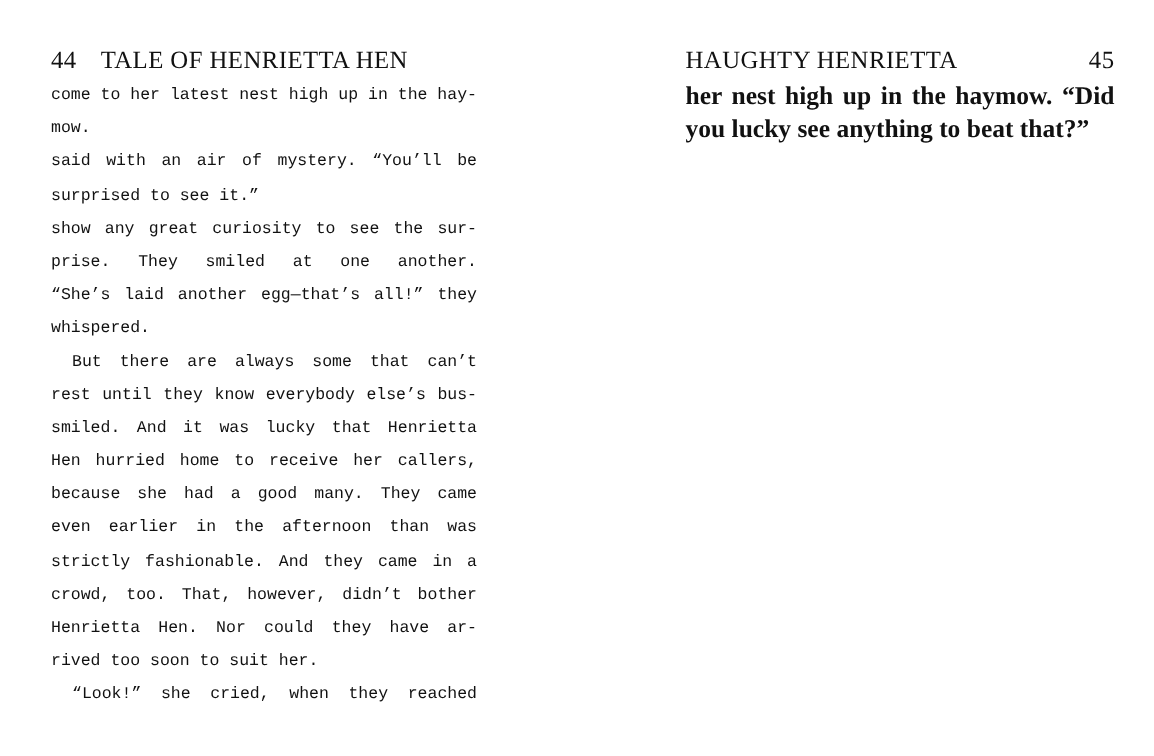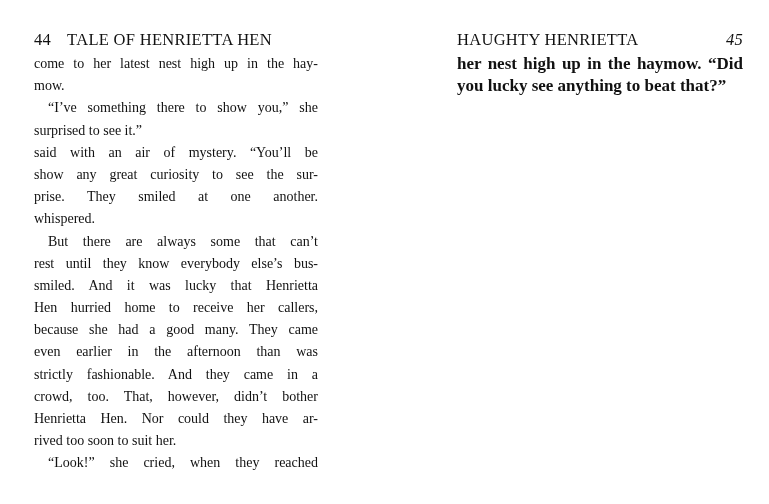--- a/index.html
+++ b/index.html
@@ -6,46 +6,46 @@
   body { width:769px; height:504px; position:relative; overflow:hidden;
          font-family:"DejaVu Serif","Liberation Serif",serif; color:#111; }
   .page { position:absolute; top:0; }
   .left { left:34px; width:284px; }
   .right { left:457px; width:286px; }
   .header { position:absolute; top:30px; height:20px; font-size:15.5px; letter-spacing:0.3px;
             display:flex; align-items:baseline; white-space:nowrap; }
   .left .header { left:0; width:284px; }
   .right .header { left:0; width:286px; justify-content:space-between; }
   .left .pnum { margin-right:16px; }
-  .right .pnum { margin-left:20px;font-style:italic; }
+  .right .pnum { margin-left:20px; }
   .body { position:absolute; top:53px; left:0; width:100%; }
   .line { height:22.2px; line-height:22.2px; font-size:14.2px; white-space:nowrap;
           text-align:justify; text-align-last:justify; }
   .line.last { text-align-last:left; }
   .line.indent { padding-left:14px; }
-  .left .line { font-family:Liberation Serif, serif; font-size:14px; }
+  .left .line { font-family:Liberation Mono, monospace; font-size:11px; }
   .right .line { font-family:"Liberation Serif","DejaVu Serif",serif; font-size:17px; font-weight:bold; }
   .header span { font-family:"Liberation Serif","DejaVu Serif",serif; font-size:16.5px; }
 </style>
 </head>
 <body>
 
 <div class="page left">
   <div class="header">
     <span class="pnum">44</span>
     <span>TALE OF HENRIETTA HEN</span>
   </div>
   <div class="body" id="left-body">
       <div class="line">come to her latest nest high up in the hay-</div>
       <div class="line last">mow.</div>
-      <div class="line indent">“I’ve something there to show you,” she</div>
+      <div class="line">said with an air of mystery.  “You’ll be</div>
       <div class="line last">surprised to see it.”</div>
-      <div class="line">said with an air of mystery.  “You’ll be</div>
       <div class="line">show any great curiosity to see the sur-</div>
       <div class="line">prise.  They smiled at one another.</div>
+      <div class="line">“She’s laid another egg—that’s all!” they</div>
       <div class="line last">whispered.</div>
       <div class="line indent">But there are always some that can’t</div>
       <div class="line">rest until they know everybody else’s bus-</div>
       <div class="line">smiled.  And it was lucky that Henrietta</div>
       <div class="line">Hen hurried home to receive her callers,</div>
       <div class="line">because she had a good many.  They came</div>
       <div class="line">even earlier in the afternoon than was</div>
       <div class="line">strictly fashionable.  And they came in a</div>
       <div class="line">crowd, too.  That, however, didn’t bother</div>
       <div class="line">Henrietta Hen.  Nor could they have ar-</div>

